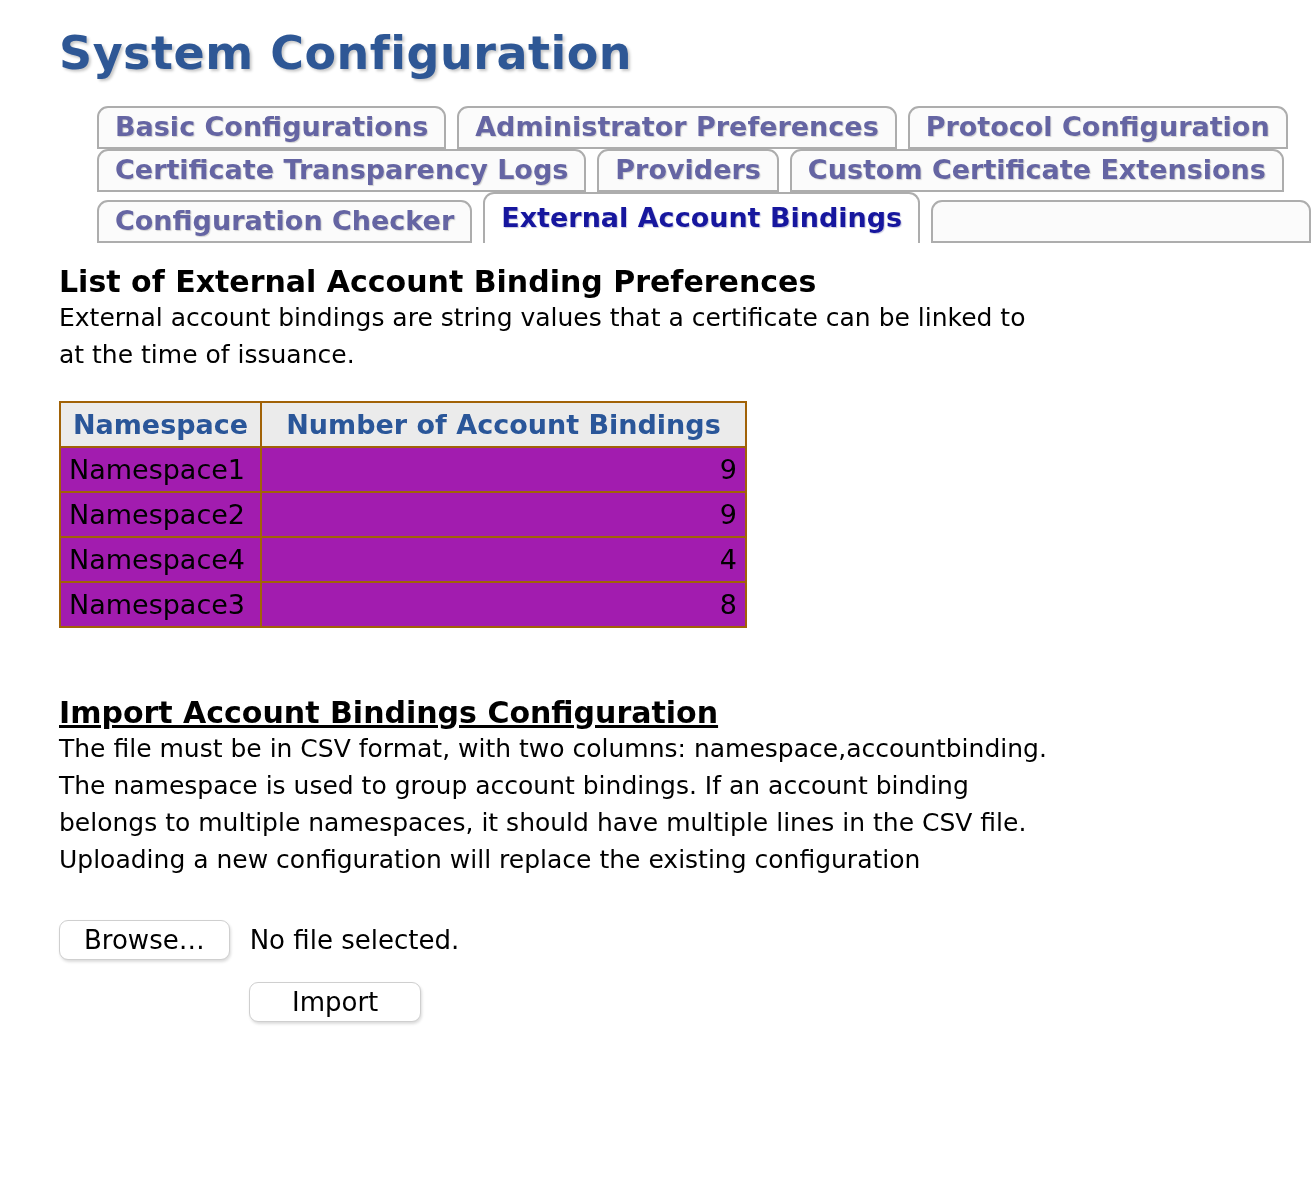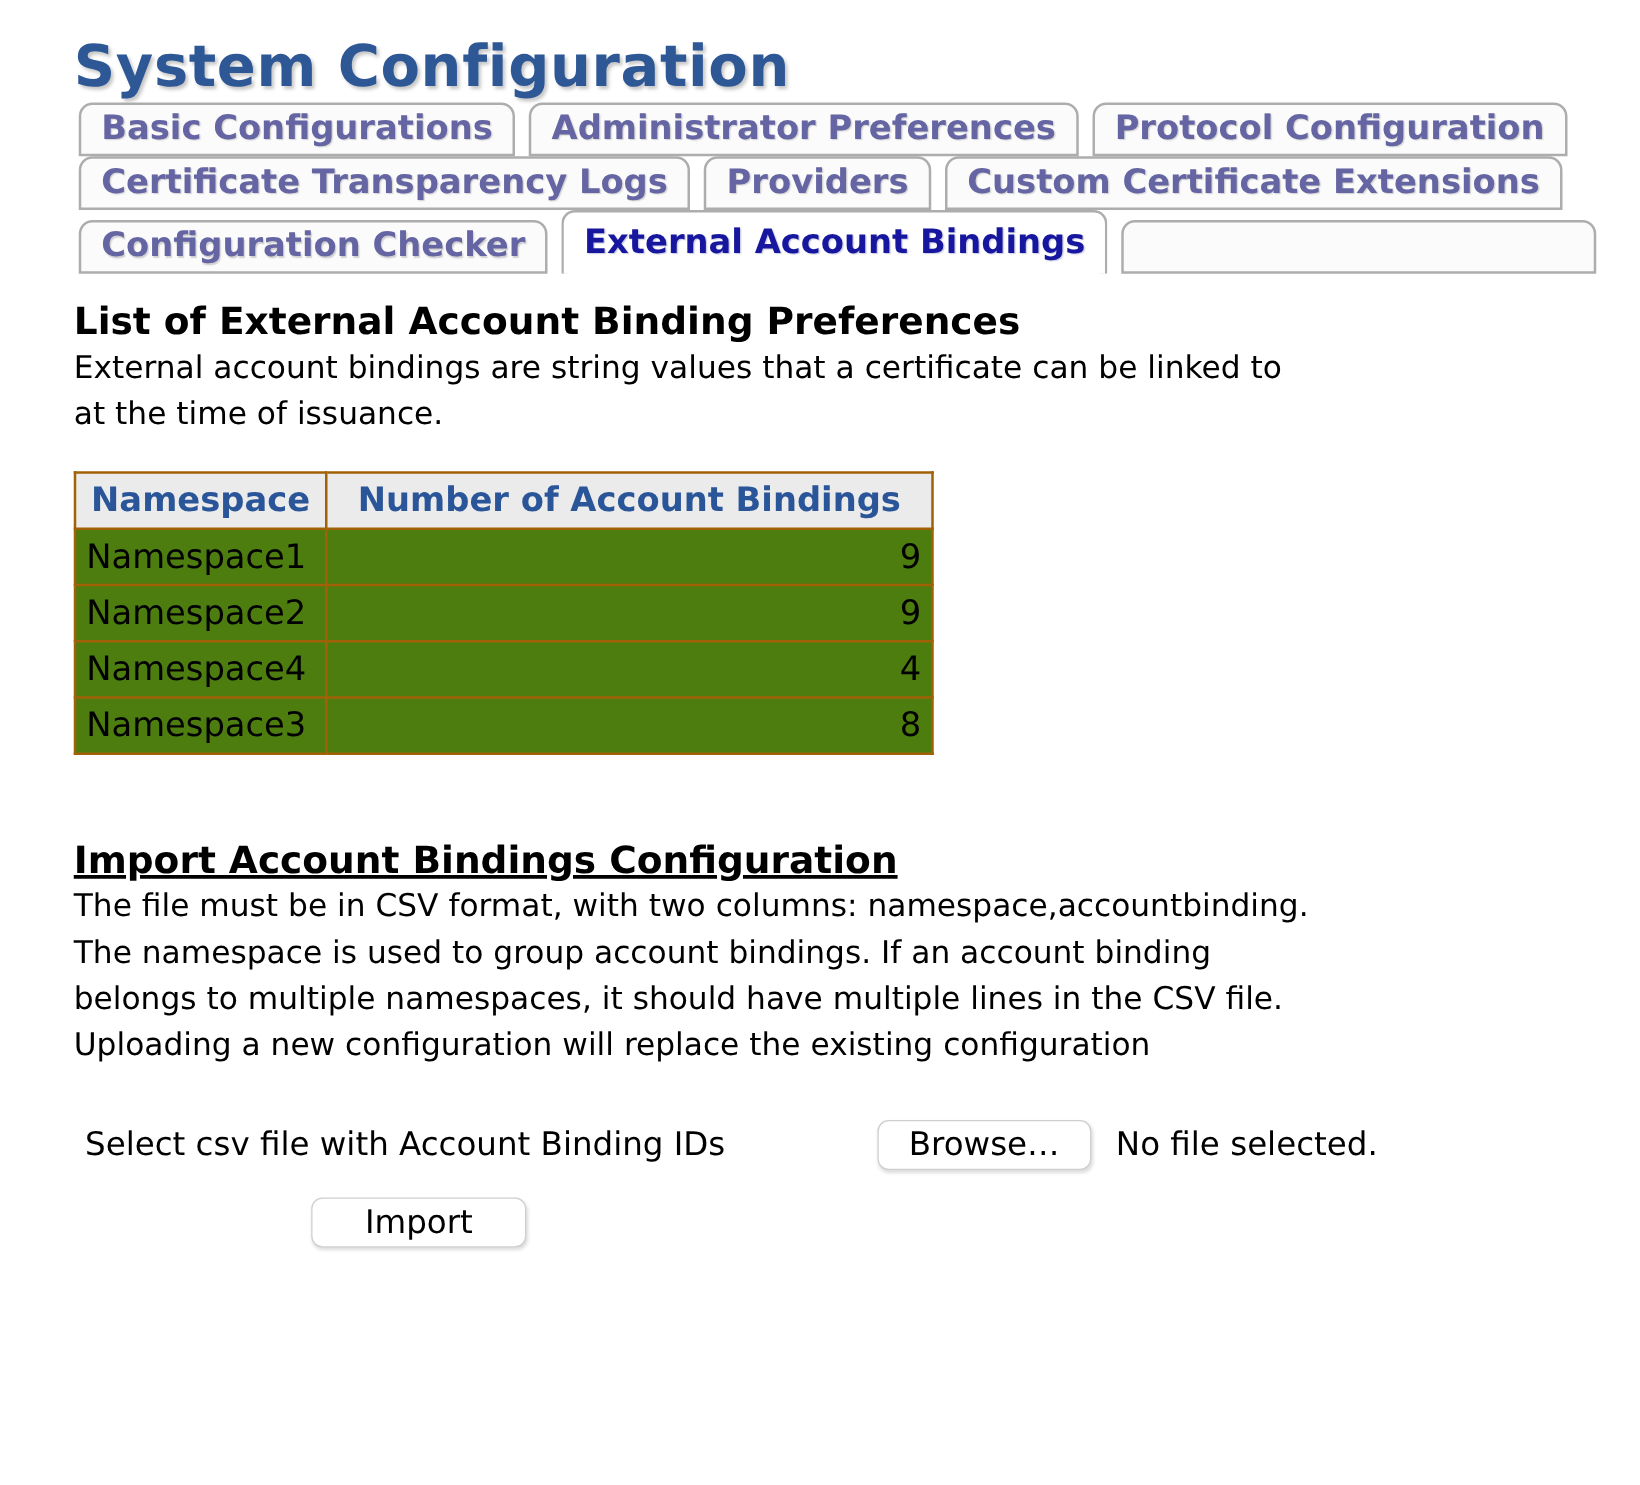--- a/index.html
+++ b/index.html
@@ -19,21 +19,21 @@
     padding: 24px 0 0 59px;
     font-size: 46px;
     line-height: 58px;
     font-weight: bold;
     color: #2e5795;
     text-shadow: 2px 2px 3px #c6c6c6;
     letter-spacing: 0.5px;
   }
 
   
-  .tabbar { margin-top: 0; }
+  .tabbar { margin-top: 24px; padding-left: 34px; }
   .tab-row {
     display: flex;
     align-items: flex-end;
     padding-left: 63px;
     height: 43px;
     white-space: nowrap;
   }
   .tab-row.row-active { height: 51px; }
   .tab {
     flex-shrink: 0;
@@ -96,21 +96,21 @@
     font-size: 27px;
     padding: 4px 8px;
   }
   .ns-table th {
     background: #ebebeb;
     color: #2a5699;
     font-weight: bold;
     text-align: center;
     height: 45px;
   }
-  .ns-table td { height: 45px; background: #4d7c0f; }
+  .ns-table td { height: 45px; background: #a21caf; }
   .ns-table td.col-namespace { width: 201px; text-align: left; }
   .ns-table td.col-count { width: 485px; text-align: right; }
   .ns-table th.col-namespace-h { width: 201px; }
   .ns-table th.col-count-h { width: 485px; }
 
   
   .upload-row {
     margin-top: 42px;
     display: flex;
     align-items: center;
@@ -200,21 +200,20 @@
 
     <h2 class="section-heading import-heading">Import Account Bindings Configuration</h2>
 
     <p class="body-text import-desc">The file must be in CSV format, with two columns: namespace,accountbinding.
 The namespace is used to group account bindings. If an account binding
 belongs to multiple namespaces, it should have multiple lines in the CSV file.</p>
 
     <p class="body-text upload-note">Uploading a new configuration will replace the existing configuration</p>
 
     <div class="upload-row">
-      <span class="file-label">Select csv file with Account Binding IDs</span>
       <button class="btn">Browse…</button>
       <span class="file-status">No file selected.</span>
     </div>
 
     <div class="import-row">
       <button class="btn btn-import">Import</button>
     </div>
 
   </div>
 </div>

